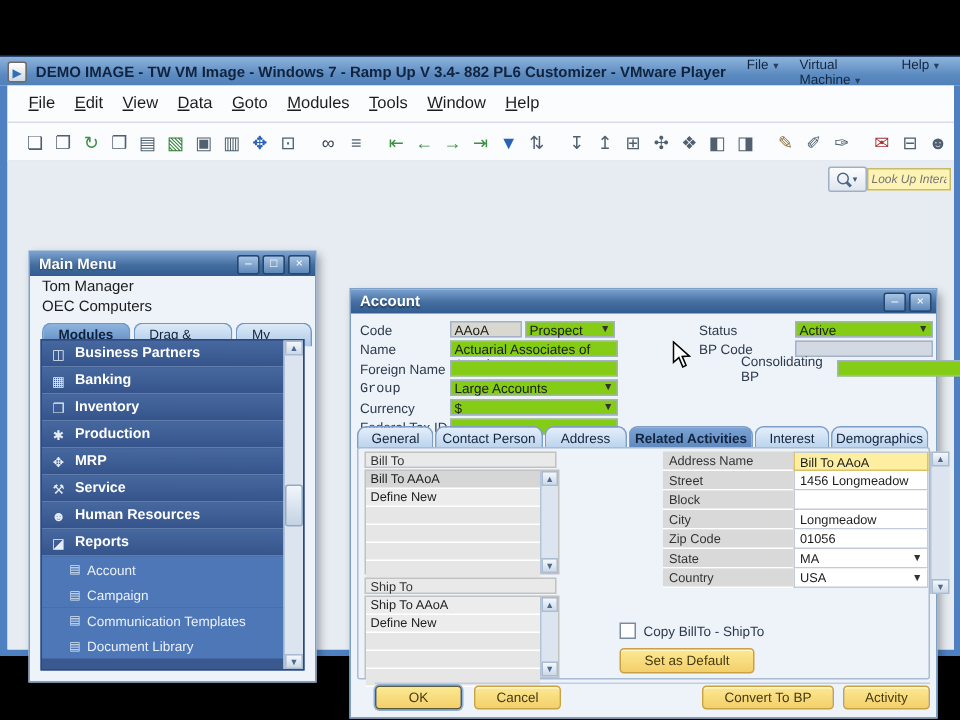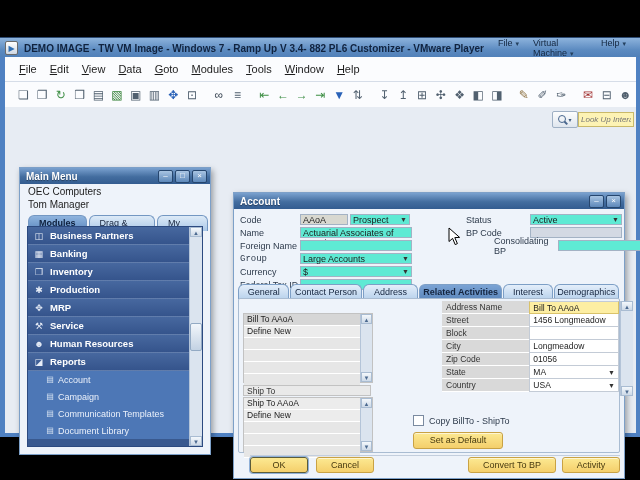--- a/index.html
+++ b/index.html
@@ -72,21 +72,21 @@
     display:flex;flex-direction:column;justify-content:space-between;align-items:center;}
   .scroll-arrow{font-size:6px;color:#4c6a90;line-height:10px;width:100%;text-align:center;
     background:linear-gradient(#f4f8fc,#cdd9e7);border:1px solid #a9bcd2;box-sizing:border-box;height:10px;}
   .scroll-thumb{width:10px;height:26px;background:linear-gradient(#f2f6fb,#c3d2e3);
     border:1px solid #93aac4;border-radius:2px;}
   
   #account{left:228px;top:135px;width:390px;height:285px;}
   .form-area{position:absolute;top:20px;left:0;right:0;}
   .frow{position:absolute;height:13px;display:flex;align-items:center;}
   .flabel{font-size:9px;color:#2e3b4c;}
-  .finput{height:11px;box-sizing:border-box;border:1px solid #a3b2c4;background:#5eead4;
+  .finput{height:11px;box-sizing:border-box;border:1px solid #a3b2c4;background:#84cc16;
     font-size:9px;color:#1c1c1c;padding:0 2px;line-height:10px;}
   .finput.disabled{background:#d3d9e3;}
   .finput.graybox{background:#d8d8d0;}
   .dd-field{display:flex;align-items:center;justify-content:space-between;}
   .dd-field .dd-arrow{font-size:7px;color:#333;margin-left:2px;}
   
   #acct-tabs{position:absolute;left:4px;top:91px;right:4px;display:flex;height:15px;}
   .acct-tab{height:15px;line-height:15px;text-align:center;font-size:9px;color:#14243e;
     background:linear-gradient(#e4eefa,#b9d2ec);border:1px solid #7d9fc6;border-bottom:none;
     border-radius:6px 6px 0 0;margin-right:1px;box-sizing:border-box;cursor:default;}
@@ -210,22 +210,22 @@
       <input id="search-input" placeholder="Look Up Interact" style="">
     </div>
 
     <div id="main-menu" class="sbo-window">
       <div class="win-titlebar">
         <span class="win-title">Main Menu</span>
         <span class="win-btn">–</span>
         <span class="win-btn">□</span>
         <span class="win-btn">×</span>
       </div>
+      <div id="mm-user">Tom Manager</div>
       <div id="mm-company">OEC Computers</div>
-      <div id="mm-user">Tom Manager</div>
       <div id="mm-tabs">
           <span class="mm-tab active">Modules</span>
           <span class="mm-tab">Drag &amp; Relate</span>
           <span class="mm-tab">My Menu</span>
         </div>
       <div id="mm-list">
         <div id="mm-rows">
             <div class="mm-row">
               <span class="mm-icon">◫</span>
               <span class="mm-label">Business Partners</span>
@@ -347,20 +347,21 @@
       <div id="acct-tabs">
           <span class="acct-tab" style="width: 52px;">General</span>
           <span class="acct-tab" style="width: 72px;">Contact Person</span>
           <span class="acct-tab" style="width: 56px;">Address</span>
           <span class="acct-tab active" style="width: 84px;">Related Activities</span>
           <span class="acct-tab" style="width: 50px;">Interest</span>
           <span class="acct-tab" style="width: 66px;">Demographics</span>
         </div>
 
       <div id="acct-box">
+        <div class="pane-header" style="top:2px;">Bill To</div>
         <div class="pane-list" style="top:14px;height:68px;">
           <div class="pane-rows" id="bill-rows">
               <div class="pane-row sel">Bill To AAoA</div>
               <div class="pane-row">Define New</div>
               <div class="pane-row empty"></div>
               <div class="pane-row empty"></div>
               <div class="pane-row empty"></div>
               <div class="pane-row empty"></div>
             </div>
           <div class="scrollbar mini-scroll">

